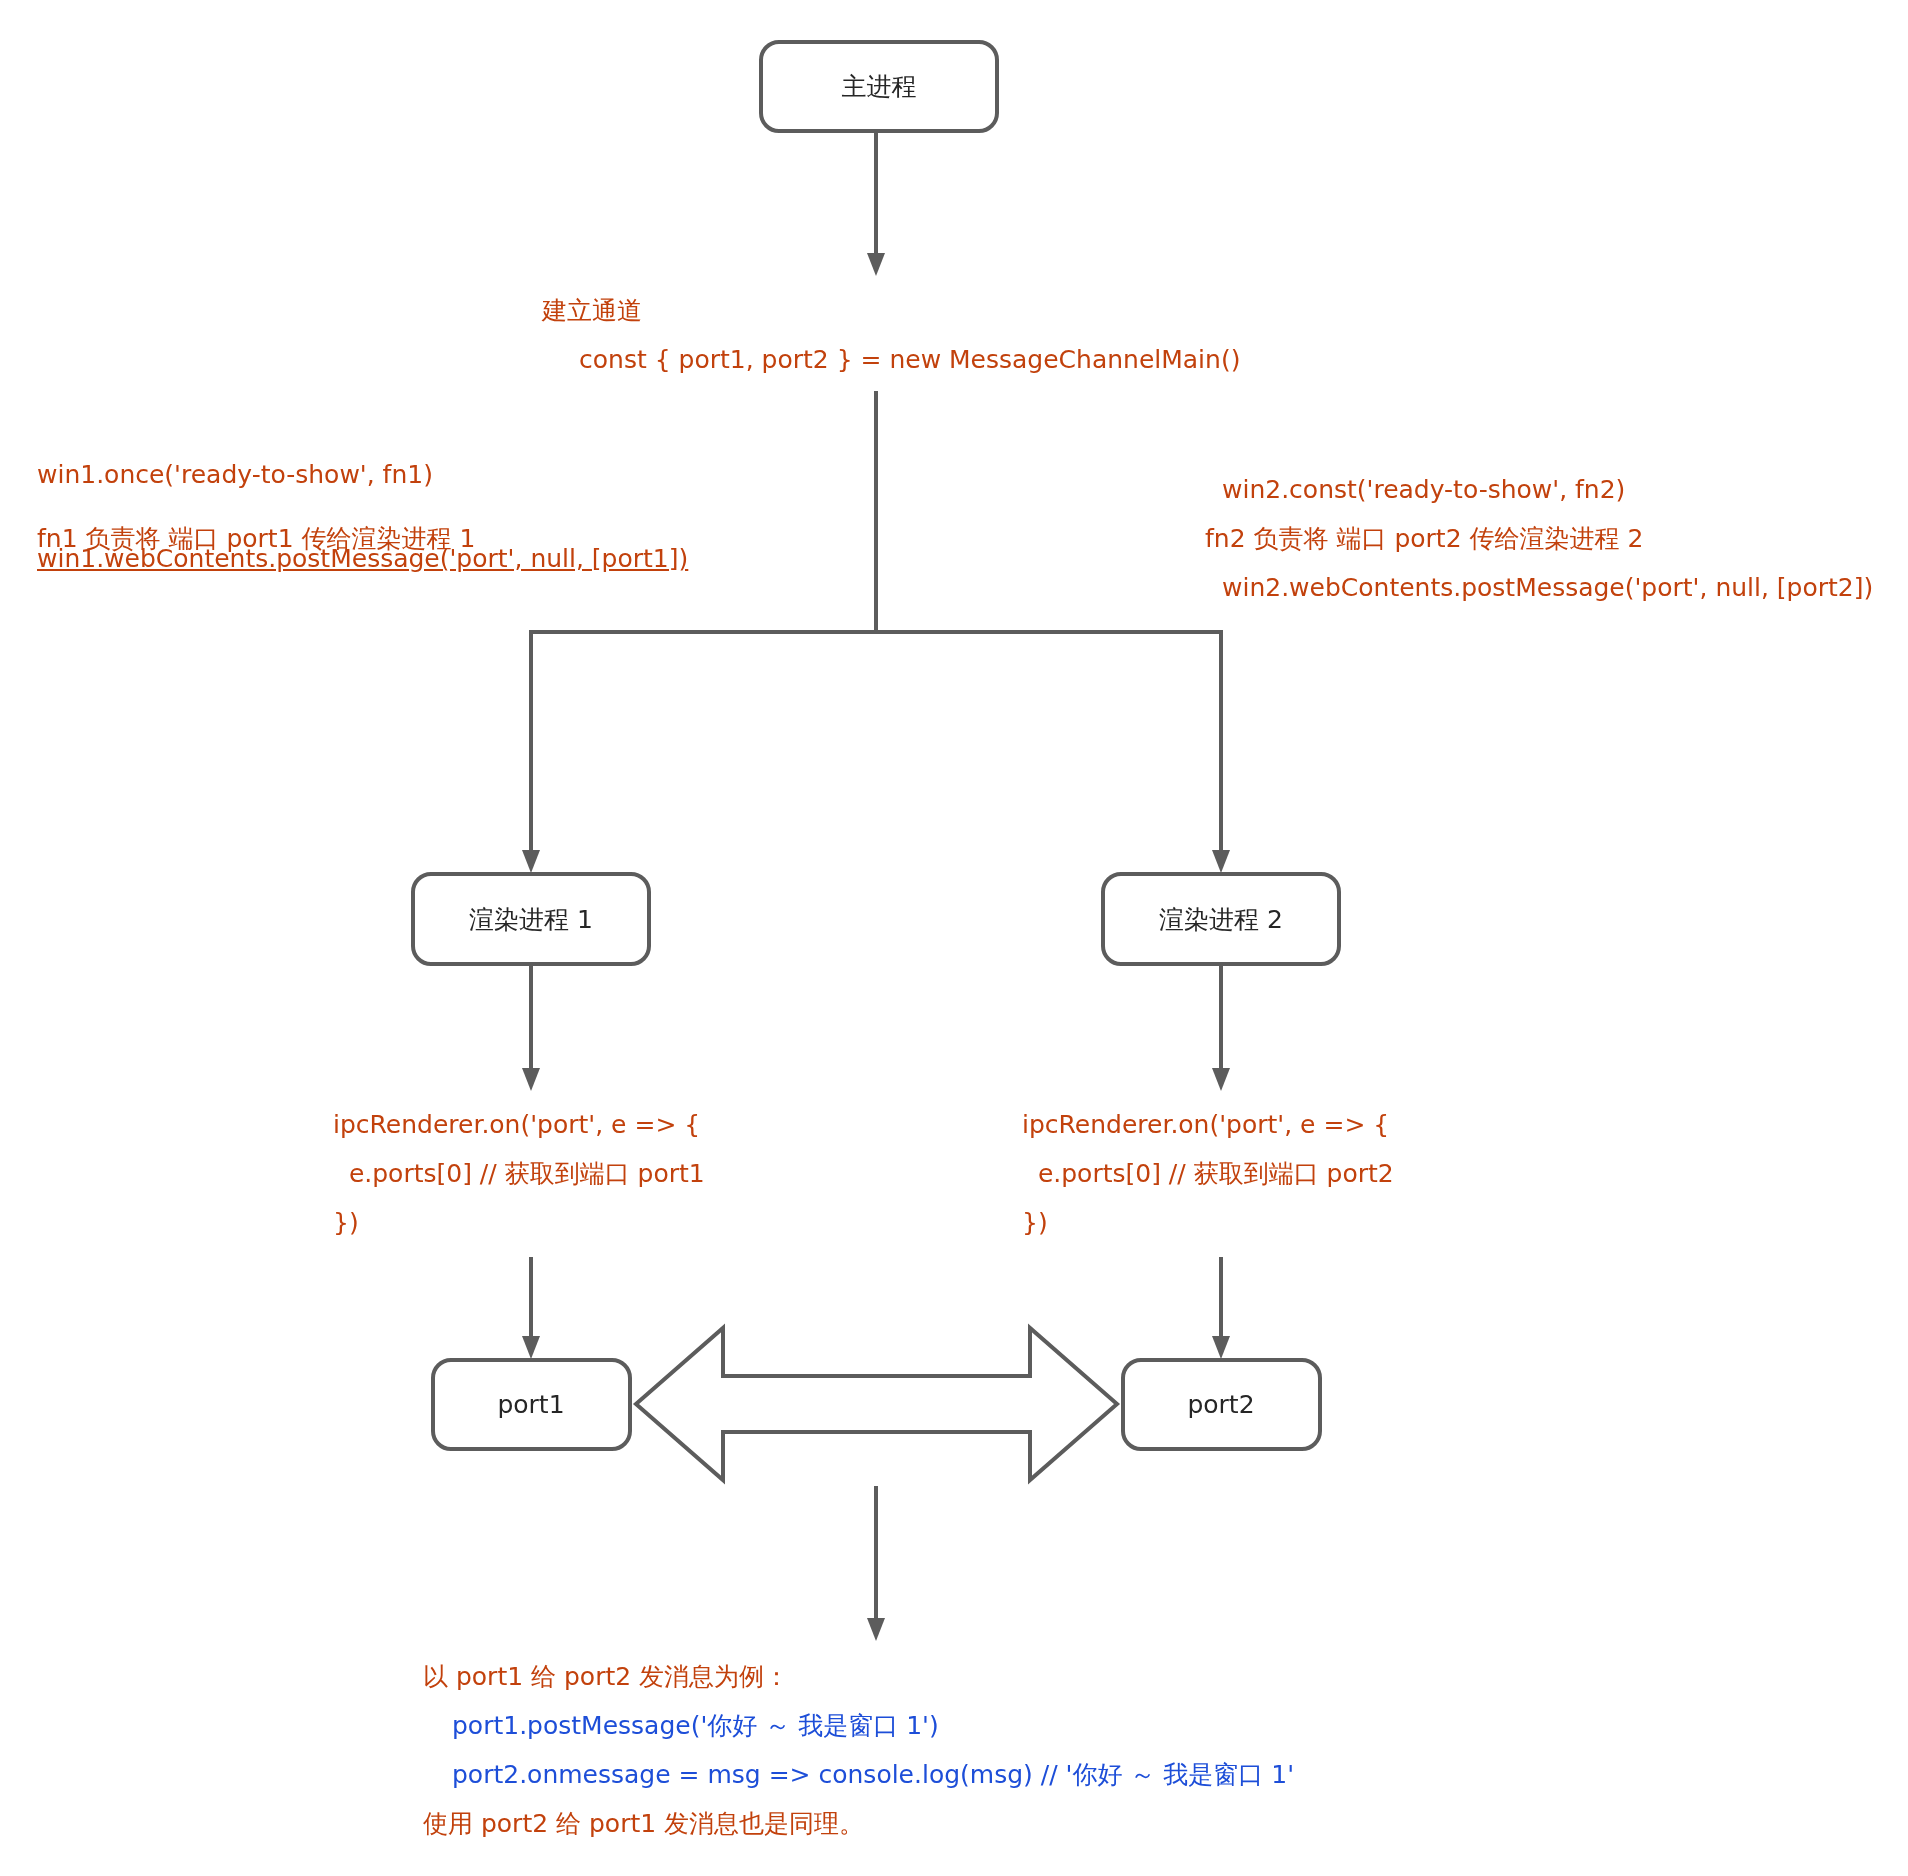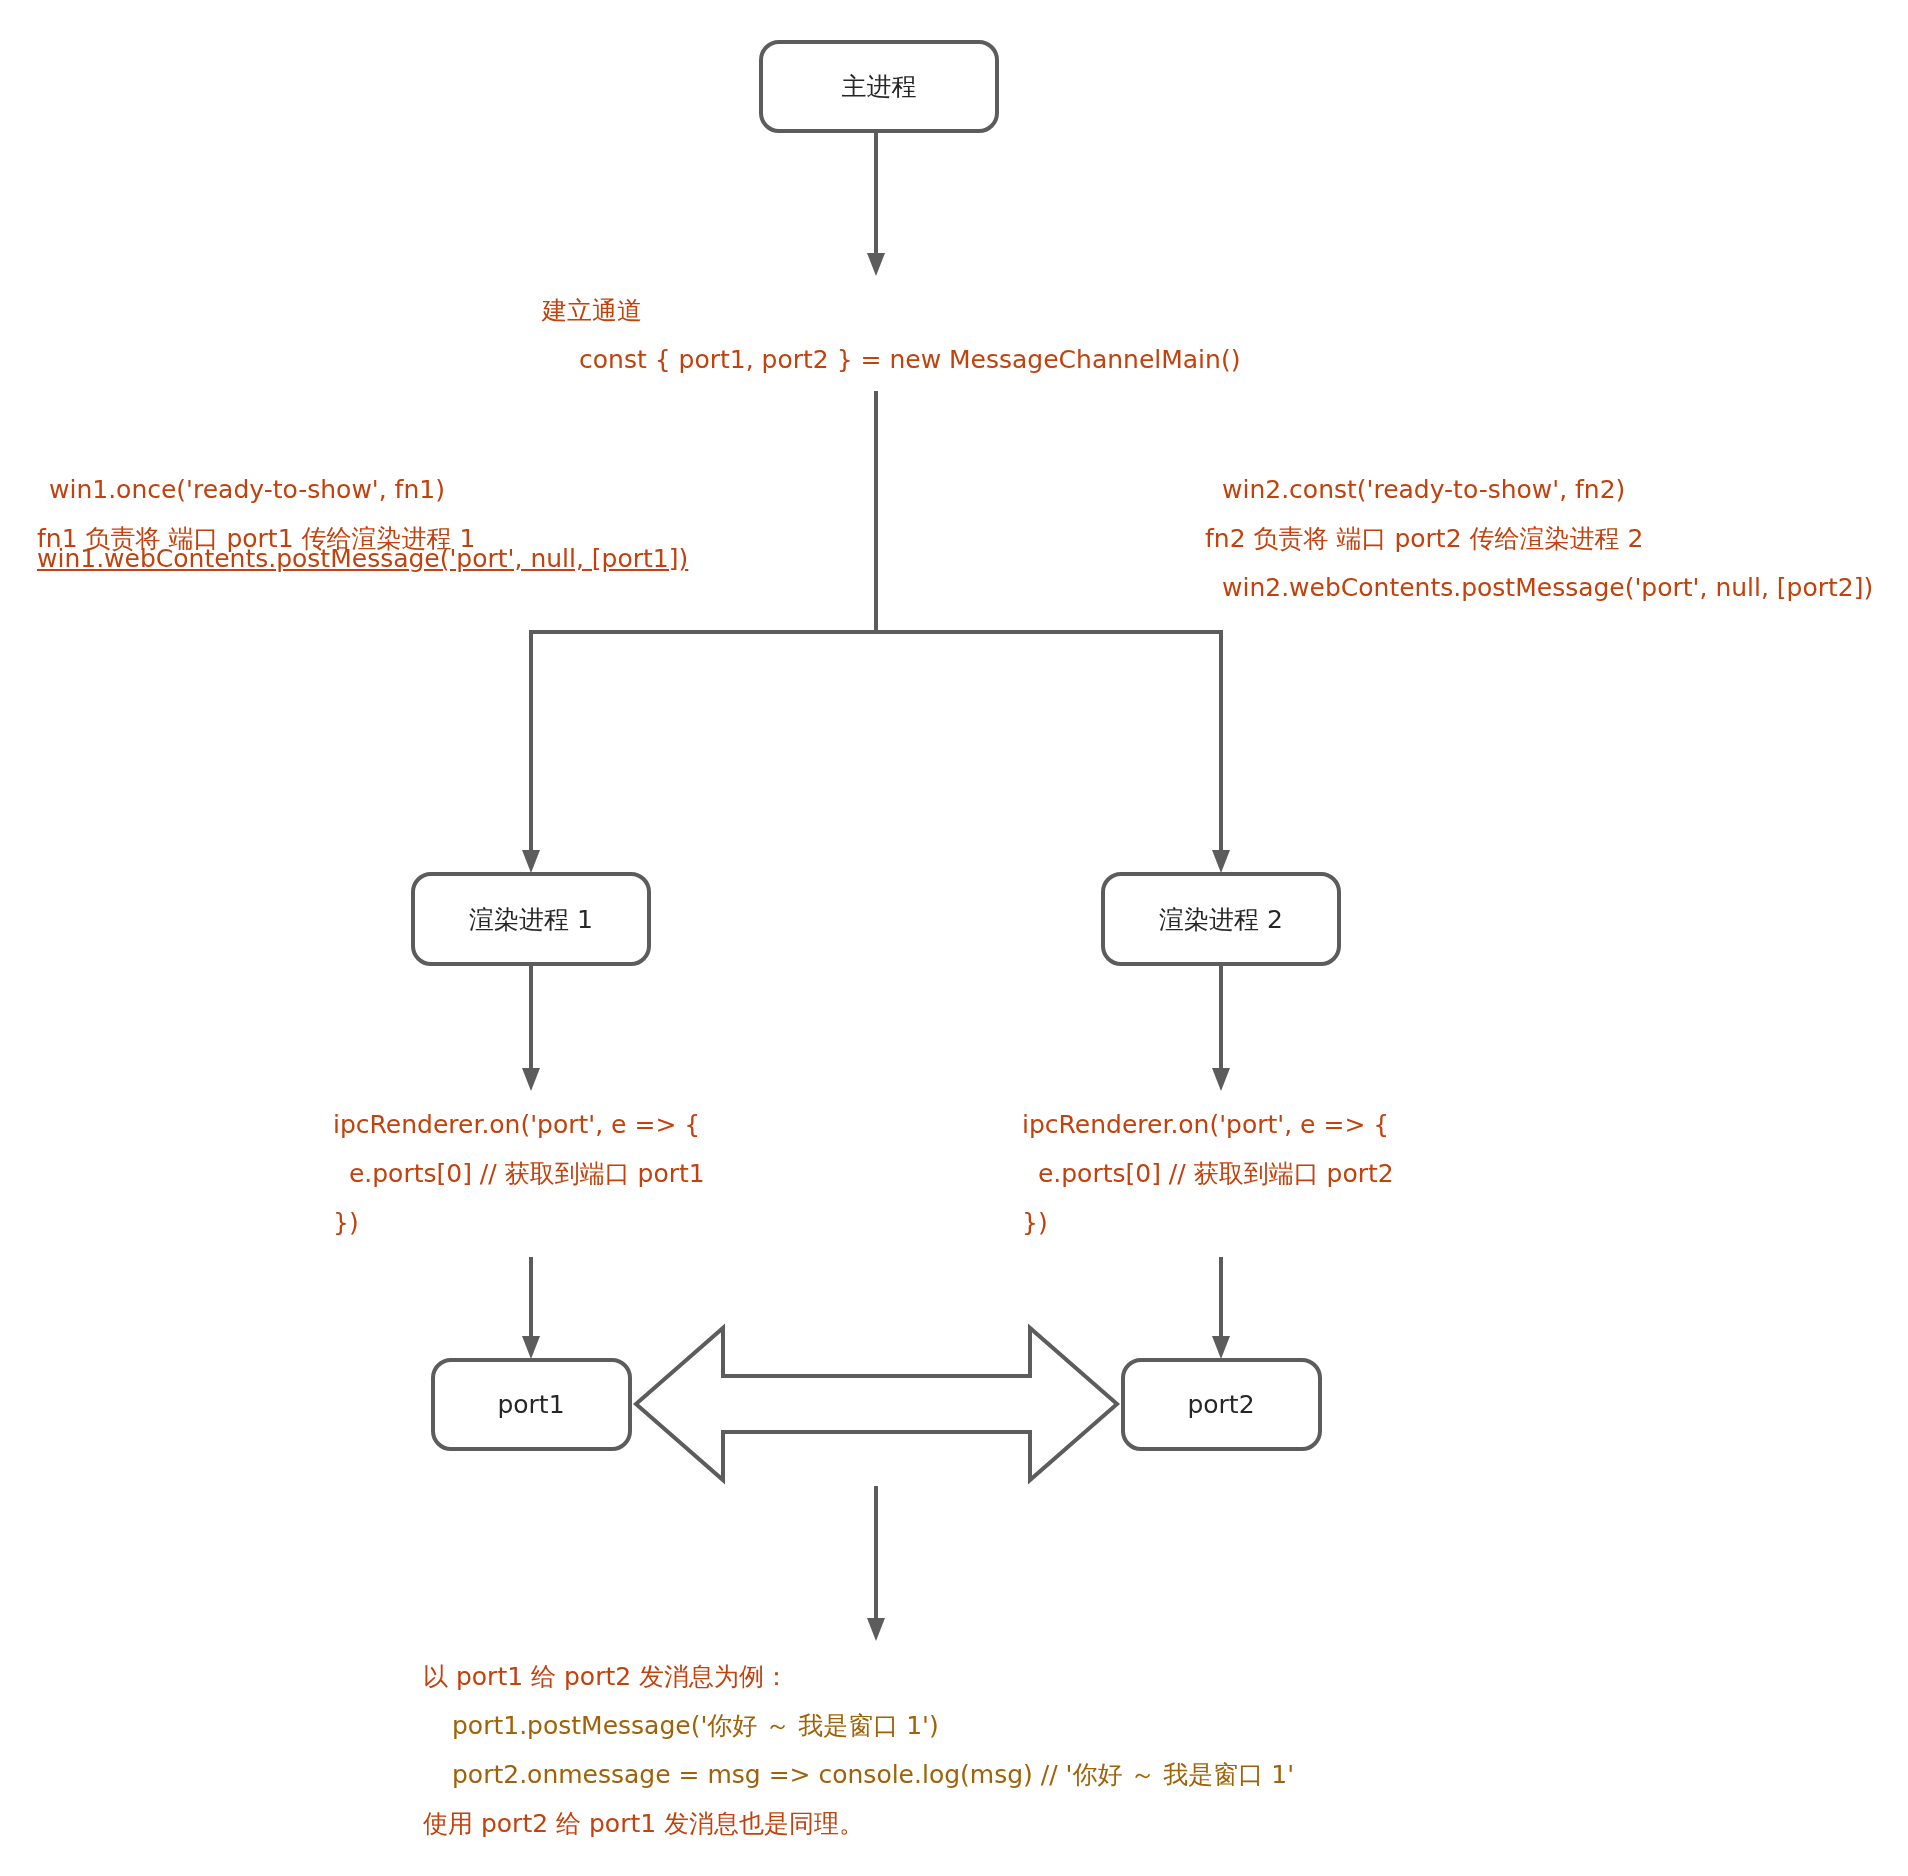--- a/index.html
+++ b/index.html
@@ -1,20 +1,20 @@
 <!DOCTYPE html>
 <html><head>
 <meta charset="utf-8">
 <style>
   html, body { margin: 0; padding: 0; background: #ffffff; }
   body { width: 1908px; height: 1876px; position: relative; overflow: hidden;
          font-family: "DejaVu Sans", "Liberation Sans", sans-serif; color: #262626; }
   svg#diagram { position: absolute; left: 0; top: 0; }
   .txt { position: absolute; font-size: 25px; line-height: 49px; white-space: pre; color: #c2410c; }
-  .red { color: #a16207; }
+  .red { color: #1d4ed8; }
   .box-label { font-size: 25px; fill: #262626; font-family: "DejaVu Sans", "Liberation Sans", sans-serif; }
 </style>
 </head>
 <body>
 
 <svg id="diagram" width="1908" height="1876" viewBox="0 0 1908 1876">
   <defs>
     <marker id="ah" markerWidth="10" markerHeight="10" refX="5" refY="9" orient="auto" markerUnits="userSpaceOnUse" viewBox="0 0 10 10">
     </marker>
   </defs>
@@ -59,21 +59,21 @@
     <text class="box-label" x="531" y="919">渲染进程 1</text>
     <text class="box-label" x="1221" y="919">渲染进程 2</text>
     <text class="box-label" x="531" y="1404">port1</text>
     <text class="box-label" x="1221" y="1404">port2</text>
   </g>
 </svg>
 
 <div class="txt" style="left:542px; top:286px;">建立通道</div>
 <div class="txt" style="left:556px; top:335px;margin-left:23px;">const { port1, port2 } = new MessageChannelMain()</div>
 
-<div class="txt" style="left:37px; top:465px;margin-left:12px;">win1.once('ready-to-show', fn1)</div>
+<div class="txt" style="left:37px; top:450px;">win1.once('ready-to-show', fn1)</div>
 <div class="txt" style="left:37px; top:514px;">fn1 负责将 端口 port1 传给渲染进程 1</div>
 <div class="txt" style="left:37px; top:534px;text-decoration:underline;">win1.webContents.postMessage('port', null, [port1])</div>
 
 <div class="txt" style="left:1222px; top:465px;">win2.const('ready-to-show', fn2)</div>
 <div class="txt" style="left:1205px; top:514px;">fn2 负责将 端口 port2 传给渲染进程 2</div>
 <div class="txt" style="left:1222px; top:563px;">win2.webContents.postMessage('port', null, [port2])</div>
 
 <div class="txt" style="left:333px; top:1100px;">ipcRenderer.on('port', e =&gt; {</div>
 <div class="txt" style="left:333px; top:1149px;">  e.ports[0] // 获取到端口 port1</div>
 <div class="txt" style="left:333px; top:1198px;">})</div>

